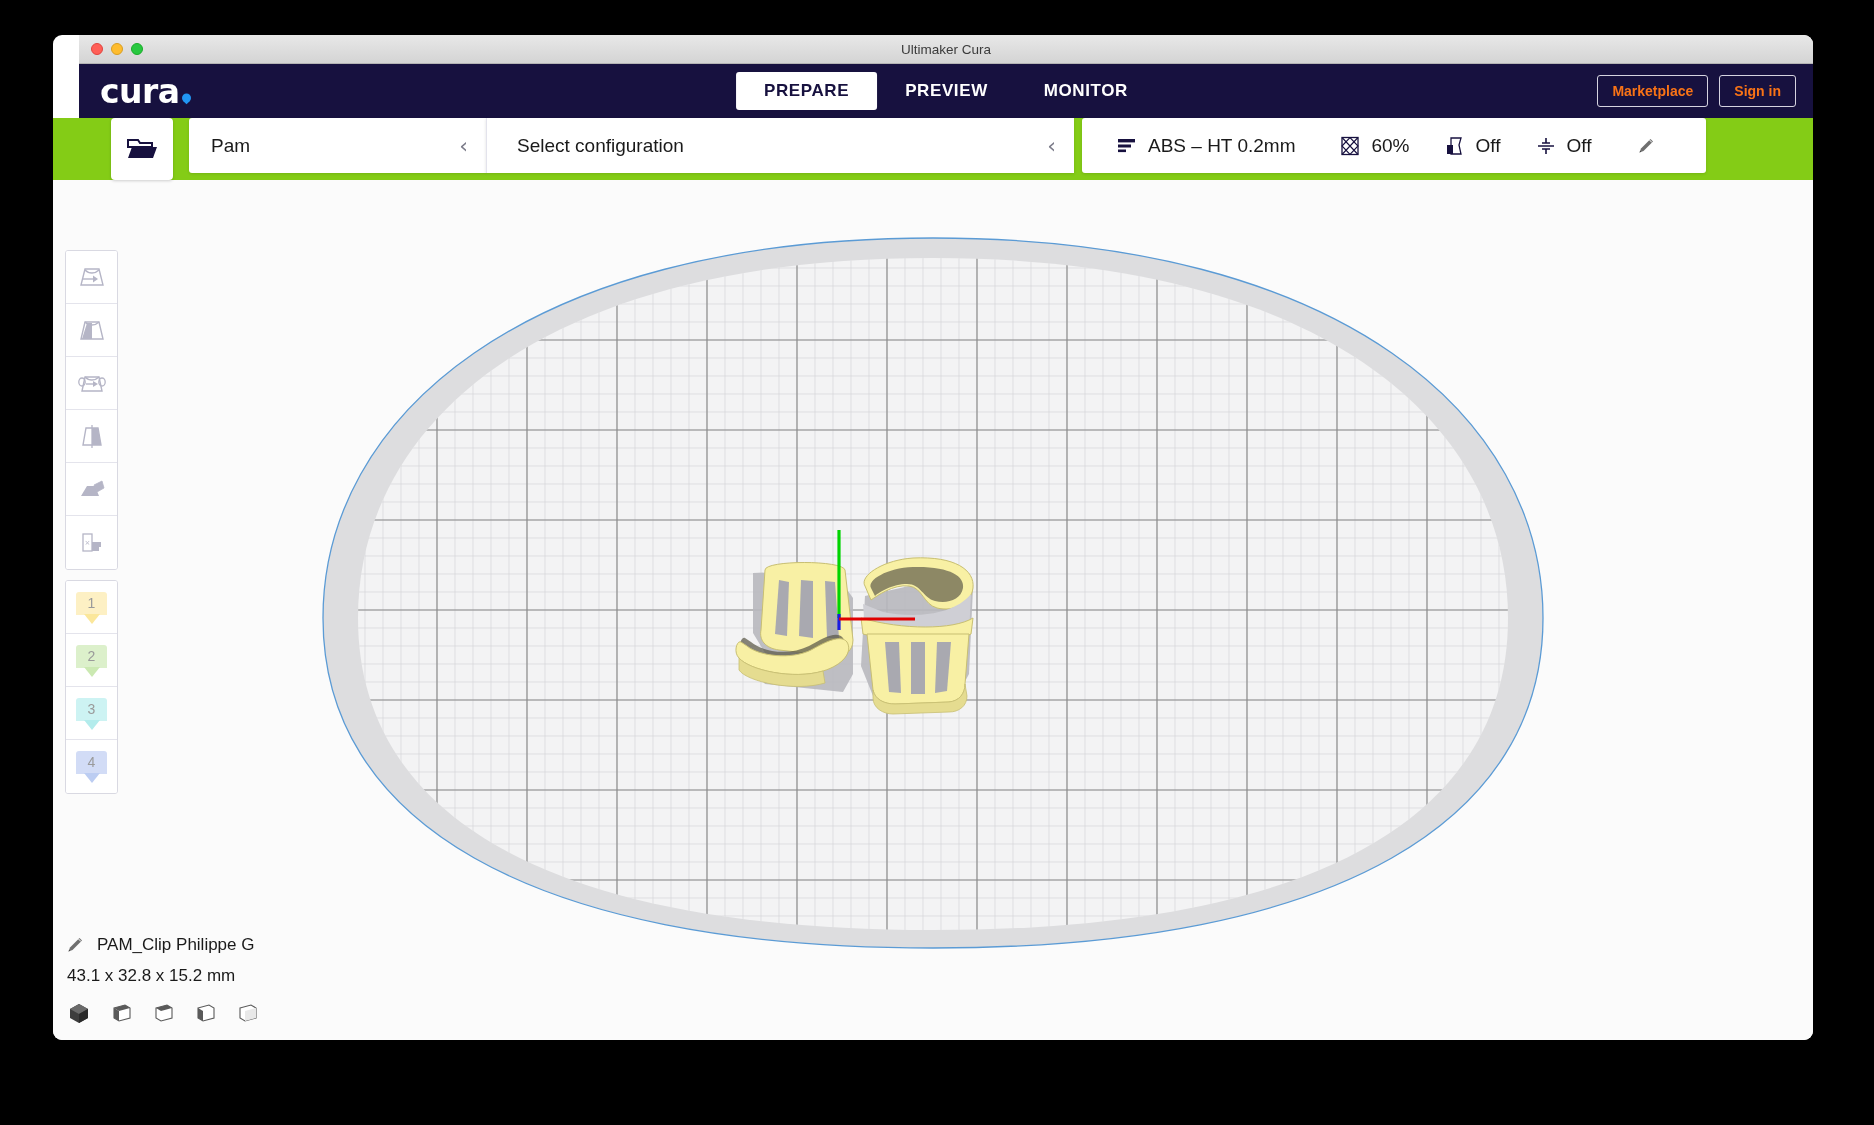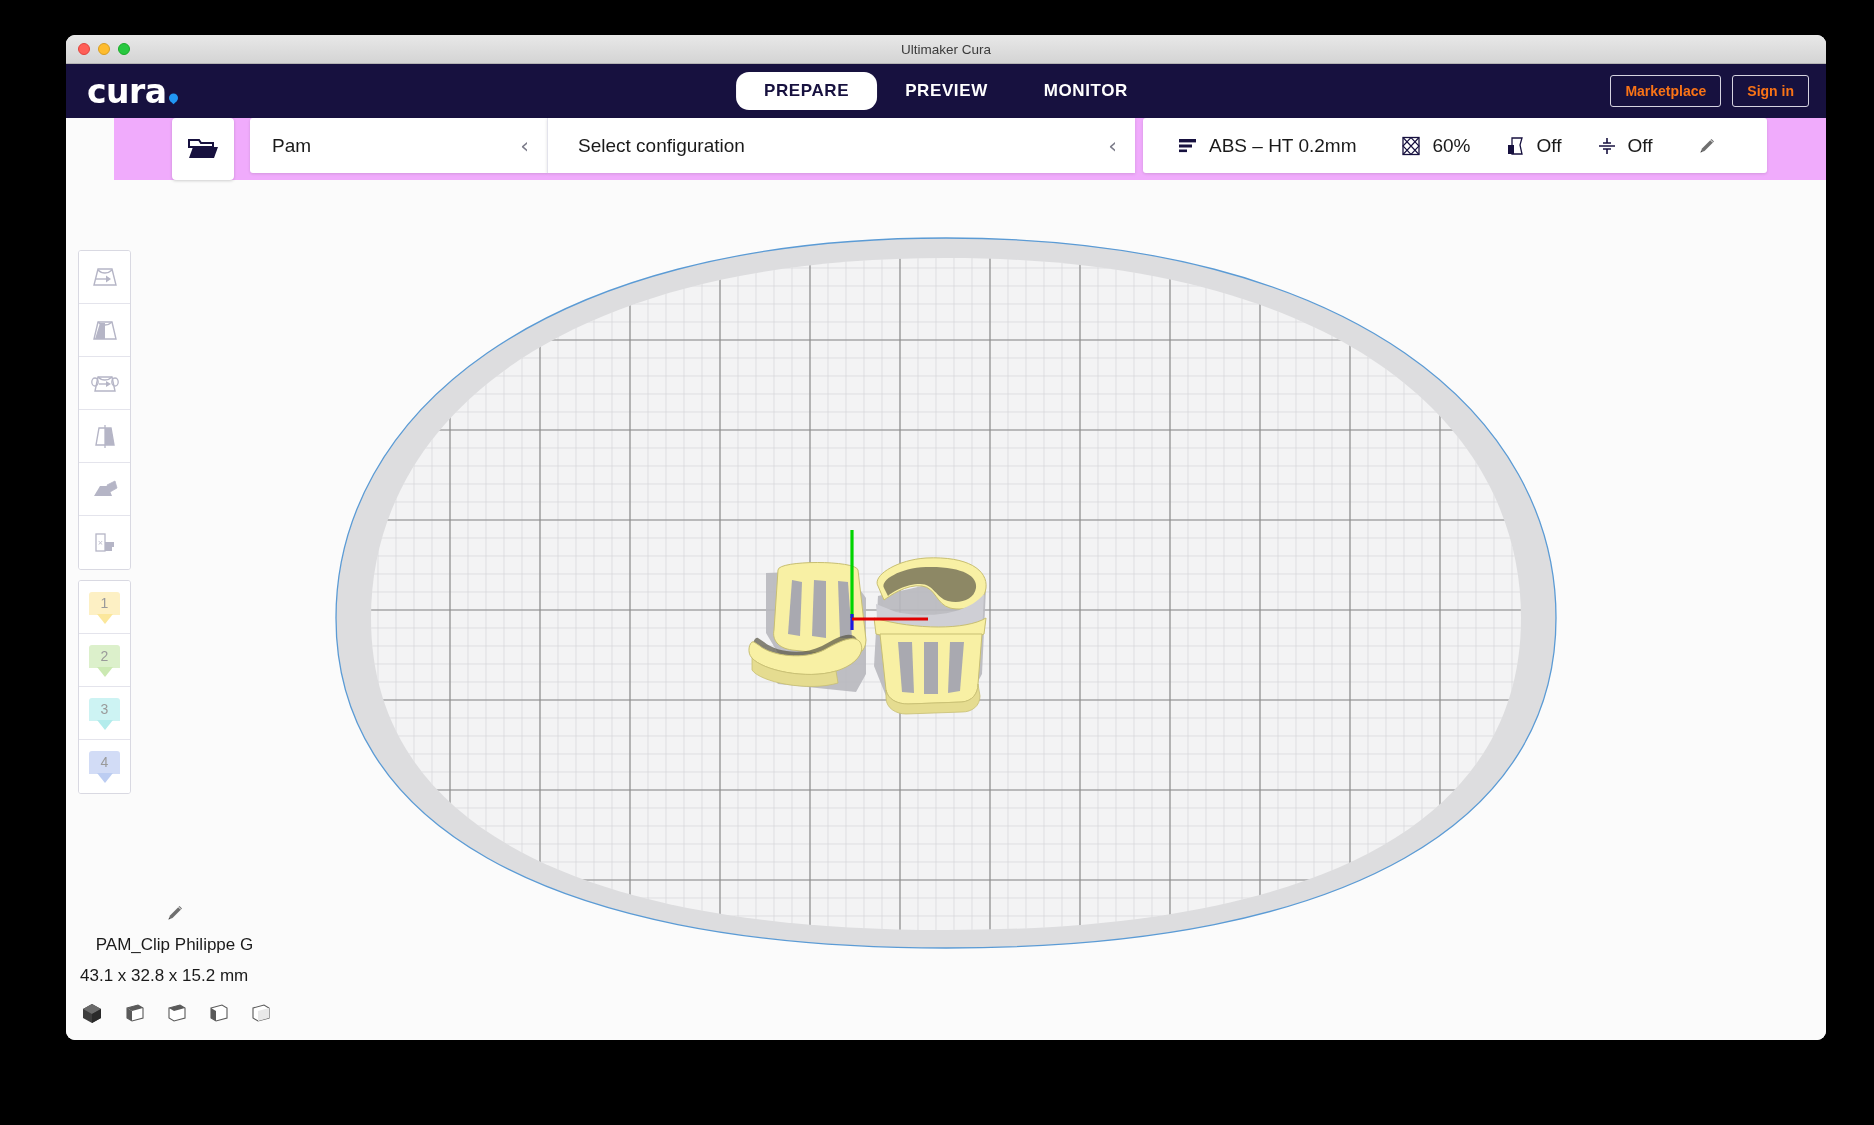--- a/index.html
+++ b/index.html
@@ -8,28 +8,29 @@
     width: 1874px;
     height: 1125px;
     background: #000000;
     font-family: "Liberation Sans", sans-serif;
     overflow: hidden;
   }
 
   
   #app-window {
     position: absolute;
-    left: 66px;
+    left: 53px;
     top: 35px;
     width: 1760px;
     height: 1005px;
     border-radius: 9px;
     overflow: hidden;
     background: #ffffff;
     box-shadow: 0 18px 60px rgba(0,0,0,0.65), 0 0 0 1px rgba(0,0,0,0.25);
+    padding-left: 26px;
   }
 
   
   #titlebar {
     position: relative;
     height: 29px;
     background: linear-gradient(to bottom, #e8e8e8 0%, #d4d4d4 100%);
     border-bottom: 1px solid #b4b4b4;
     display: flex;
     align-items: center;
@@ -89,21 +90,21 @@
     display: flex;
     align-items: center;
     gap: 0px;
   }
   .stage-tab {
     padding: 9px 28px;
     font-size: 17px;
     font-weight: 600;
     letter-spacing: 0.6px;
     color: #ffffff;
-    border-radius: 13px;
+    border-radius: 3px;
     cursor: pointer;
     font-family: "Liberation Sans", sans-serif;
     white-space: nowrap;
   }
   .stage-tab.active {
     background: #ffffff;
     color: #17113f;
   }
 
   #topnav-right {
@@ -125,24 +126,23 @@
     font-family: "Liberation Sans", sans-serif;
     white-space: nowrap;
   }
 
   
   #toolbar-row {
     position: absolute;
     left: 0; right: 0;
     top: 83px;
     height: 62px;
-    background: #f0abfc;
+    background: #84cc16;
     z-index: 40;
     pointer-events: none;
-    margin-left: 48px;
   }
   #toolbar-inner {
     position: absolute;
     left: 0; right: 0; top: 0;
     height: 62px;
     display: flex;
     align-items: flex-start;
     padding-left: 58px;
     pointer-events: auto;
   }
@@ -305,21 +305,20 @@
   
   #model-info {
     position: absolute;
     left: 12px;
     bottom: 16px;
     z-index: 30;
   }
   #model-name-row {
     display: flex; align-items: center; gap: 12px;
     margin-bottom: 11px;
-    flex-direction: column;
   }
   #model-name {
     font-size: 17px;
     color: #1a1a1a;
     font-family: "Liberation Sans", sans-serif;
   }
   #model-dims {
     font-size: 17px;
     color: #1a1a1a;
     margin-bottom: 16px;

